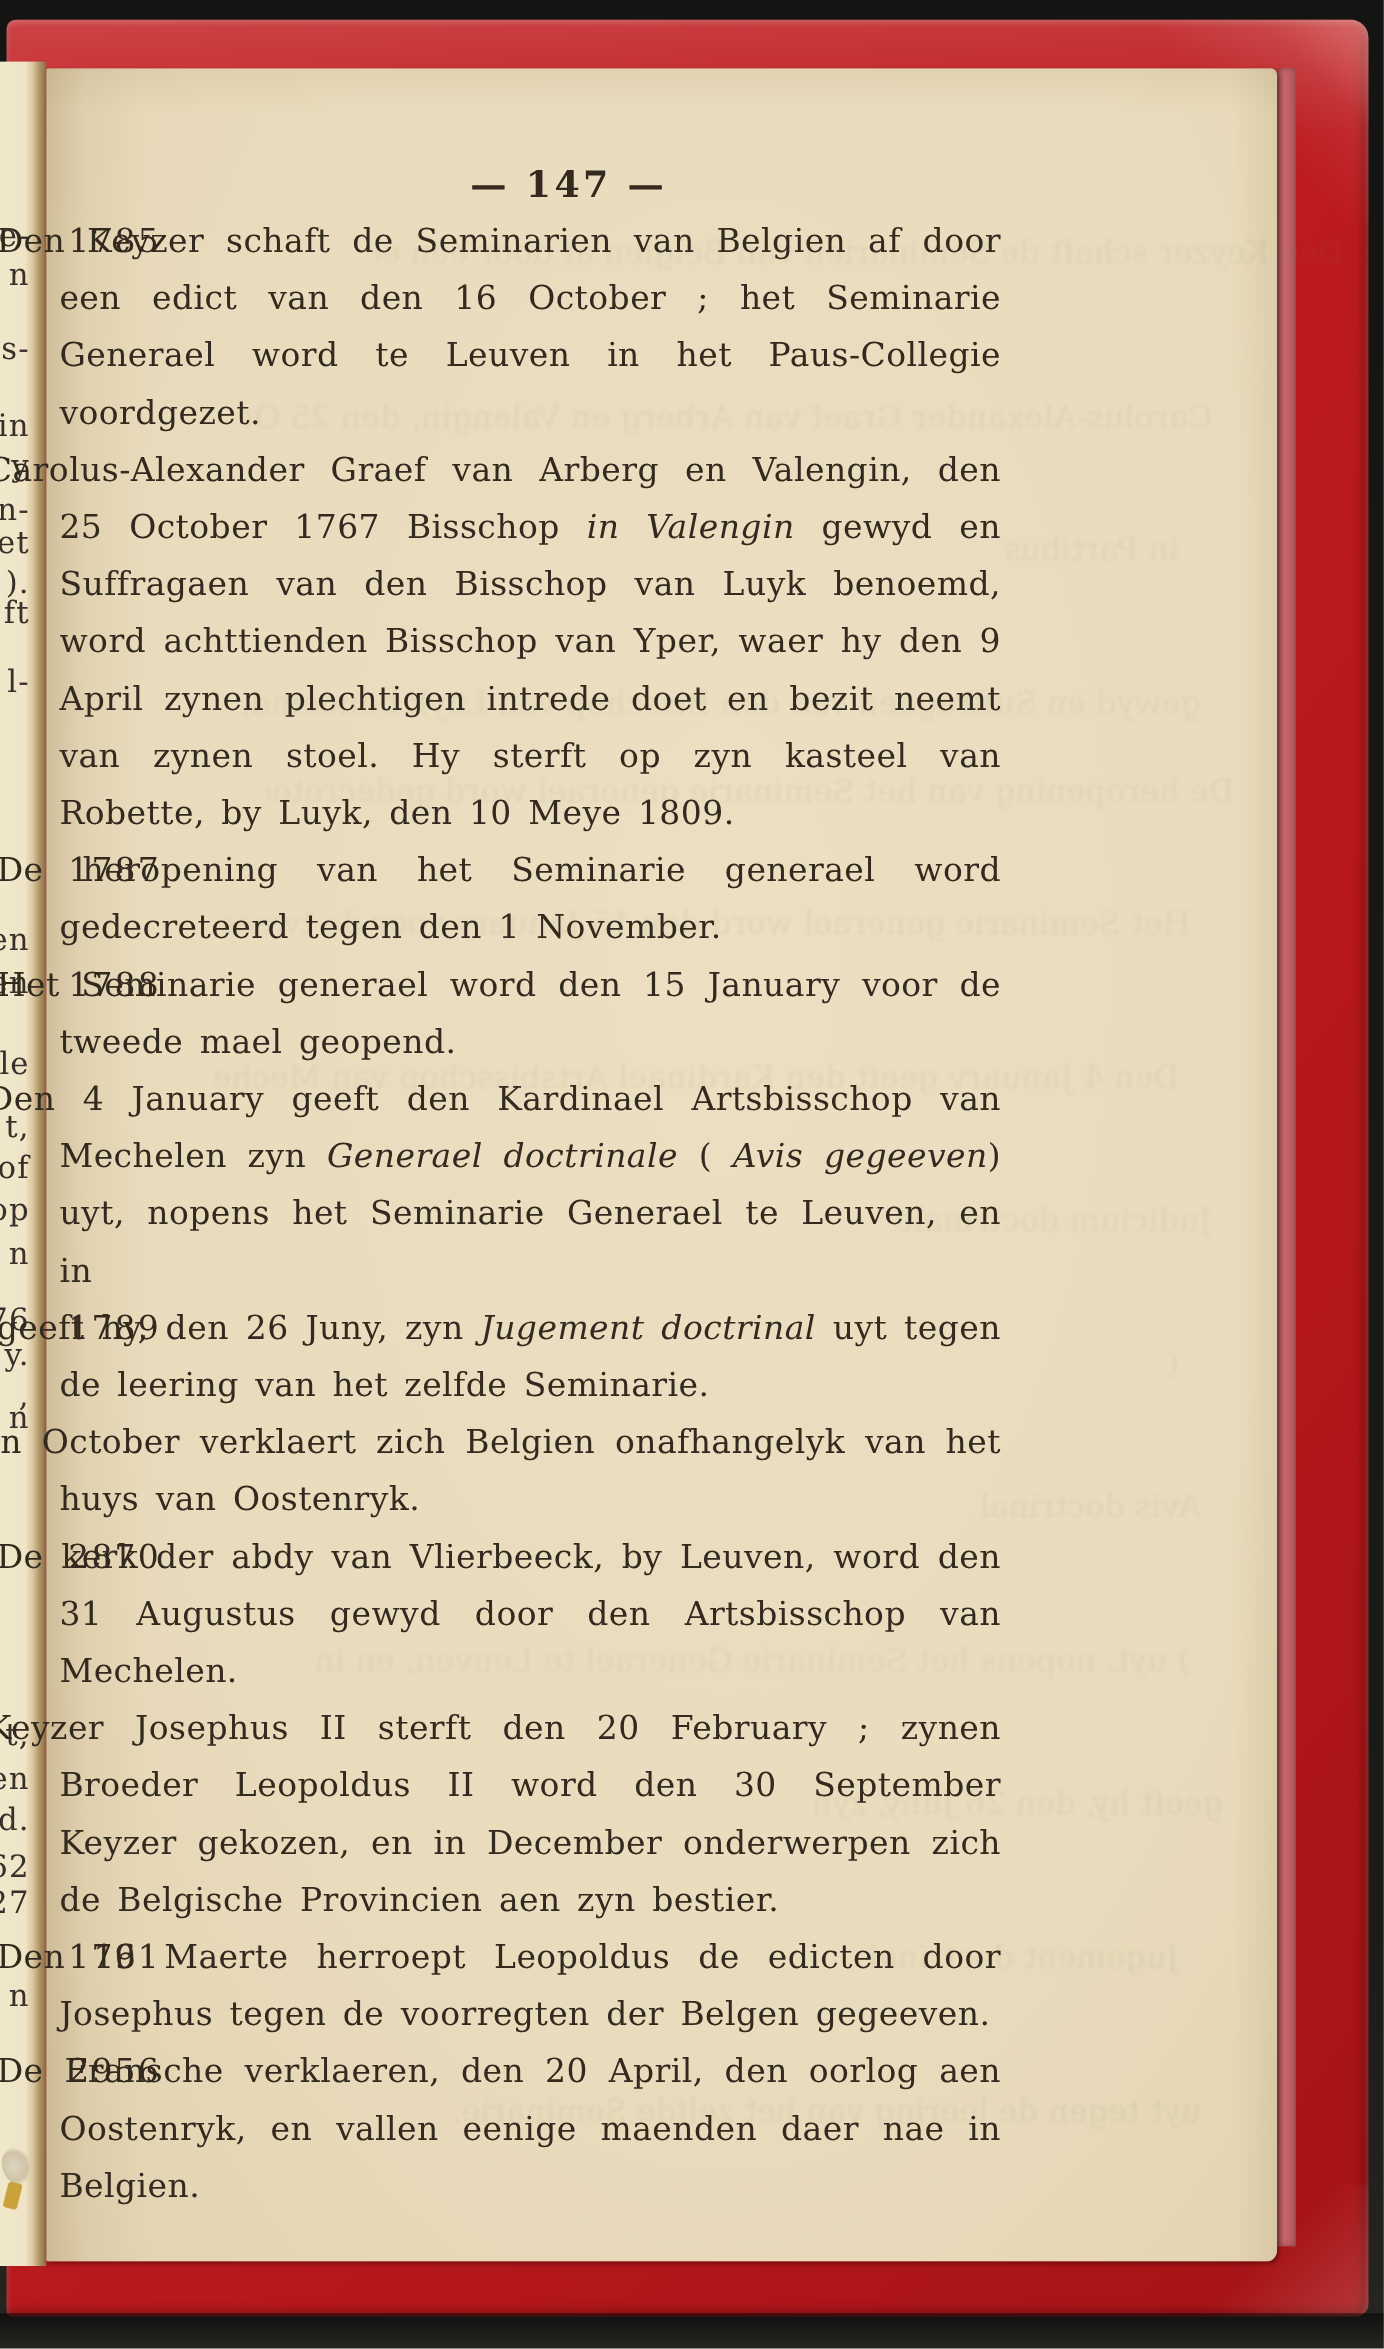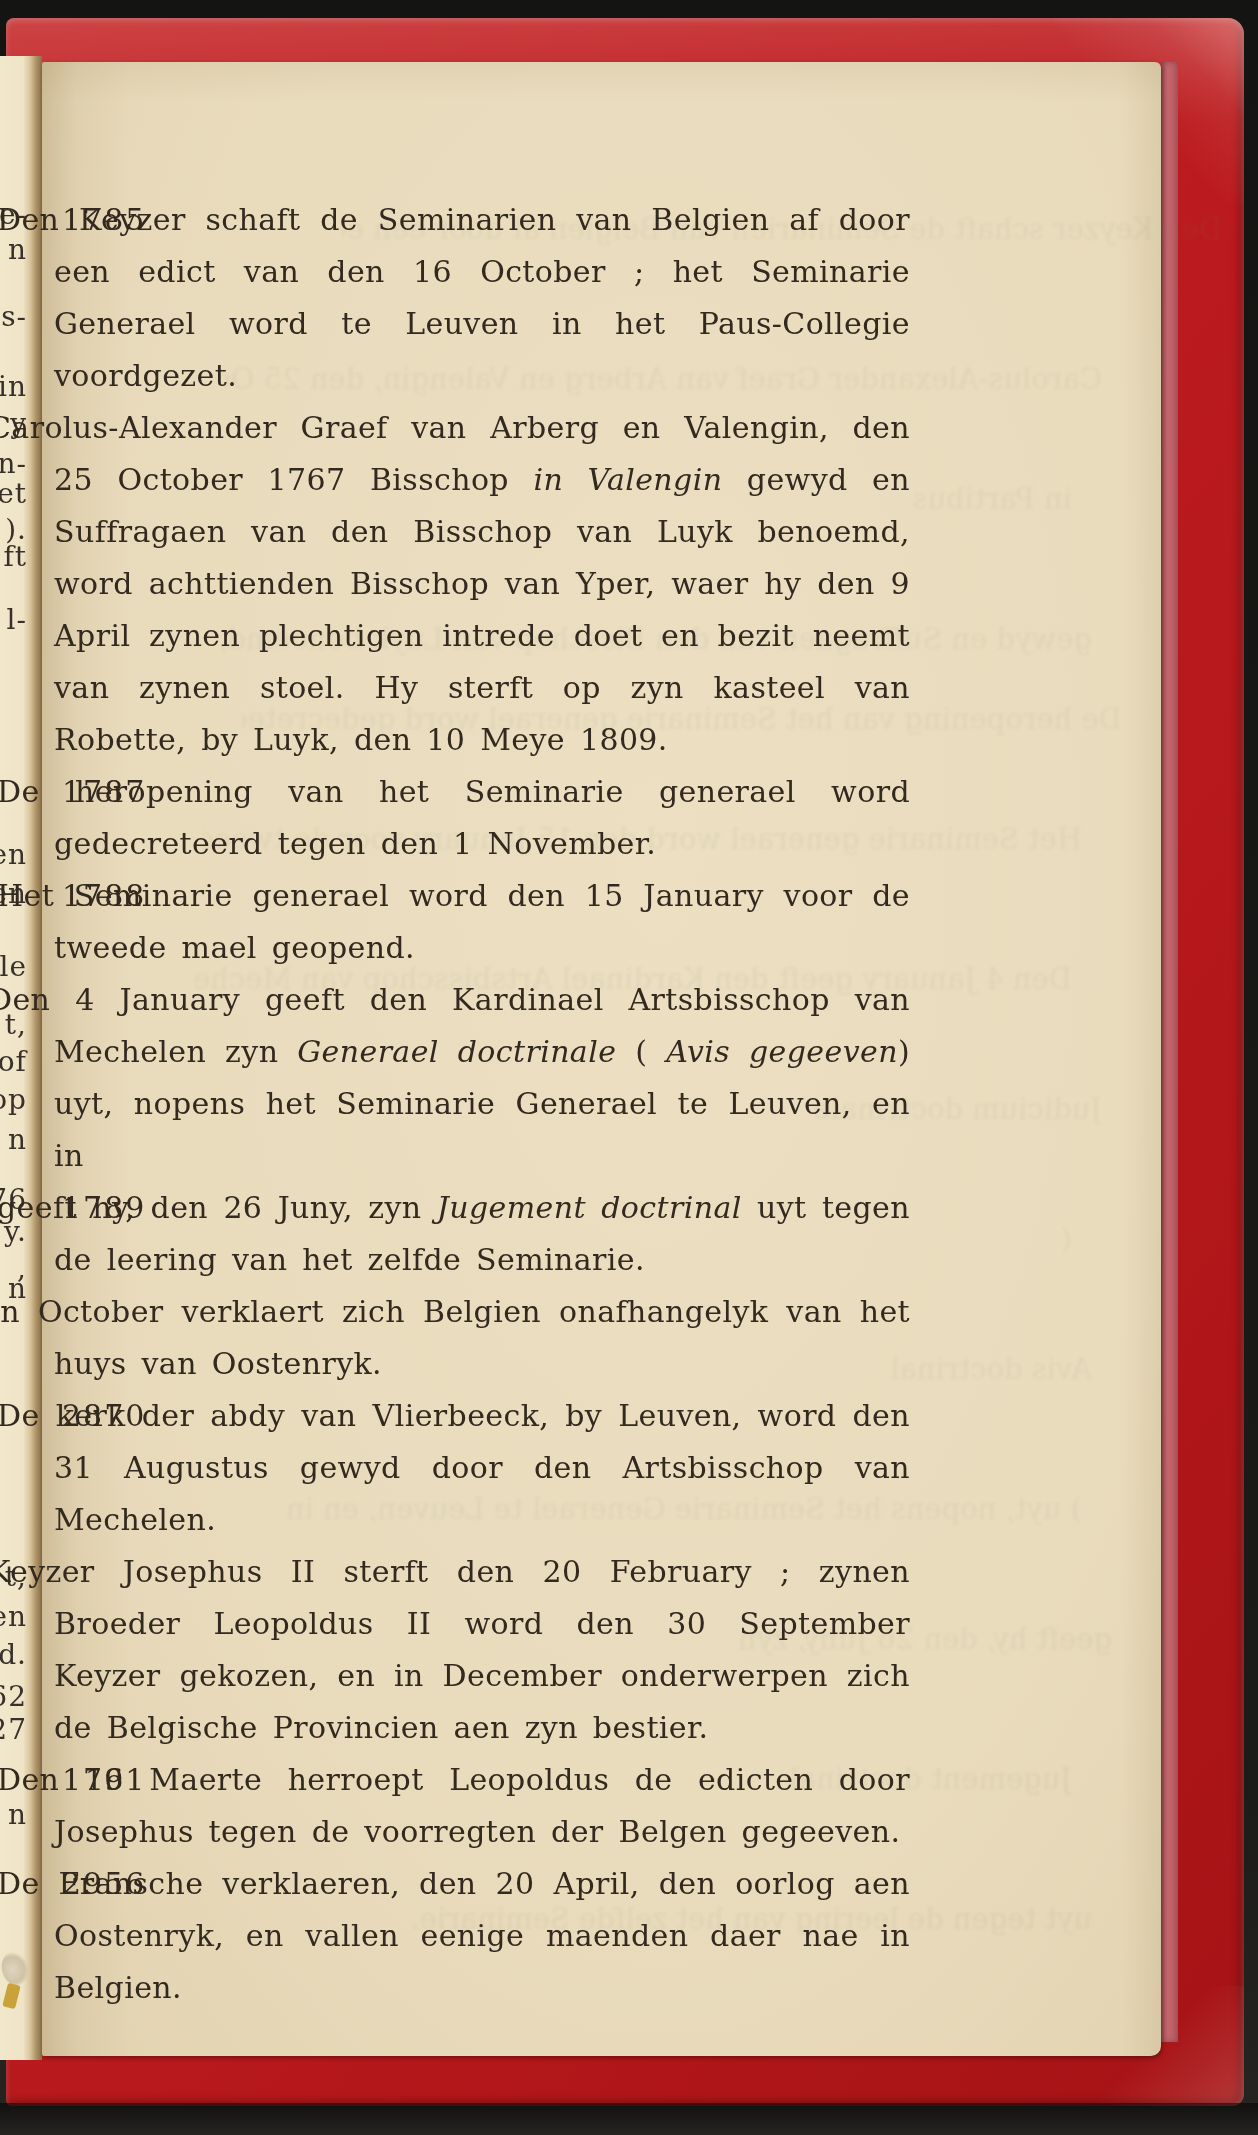--- a/index.html
+++ b/index.html
@@ -151,20 +151,21 @@
       <div class="ghost" style="top: 900px; left: 150px;">Den 4 January geeft den Kardinael Artsbisschop van Mechelen zyn </div>
       <div class="ghost" style="top: 1030px; left: 180px;">Judicium doctrinale</div>
       <div class="ghost" style="top: 1160px; left: 150px;"> ( </div>
       <div class="ghost" style="top: 1290px; left: 170px;">Avis doctrinal</div>
       <div class="ghost" style="top: 1430px; left: 160px;">) uyt, nopens het Seminarie Generael te Leuven, en in</div>
       <div class="ghost" style="top: 1560px; left: 190px;">geeft hy, den 26 Juny, zyn </div>
       <div class="ghost" style="top: 1700px; left: 150px;">Jugement doctrinal</div>
       <div class="ghost" style="top: 1840px; left: 170px;"> uyt tegen de leering van het zelfde Seminarie.</div>
     </div>
   <div class="print">
+    <div class="page-num">— 147 —</div>
     <div class="entries" id="entries">
         <div class="entry">
           <span class="year">1785</span>
           <p class="p-main"><span>Den Keyzer schaft de Seminarien van Belgien af door een edict van den 16 October ; het Seminarie Generael word te Leuven in het Paus-Collegie voordgezet.</span></p>
           <p class="p-sub"><span>Carolus-Alexander Graef van Arberg en Valengin, den 25 October 1767 Bisschop </span><i>in Valengin</i><span> gewyd en Suffragaen van den Bisschop van Luyk benoemd, word achttienden Bisschop van Yper, waer hy den 9 April zynen plechtigen intrede doet en bezit neemt van zynen stoel. Hy sterft op zyn kasteel van Robette, by Luyk, den 10 Meye 1809.</span></p>
         </div>
         <div class="entry">
           <span class="year">1787</span>
           <p class="p-main"><span>De heropening van het Seminarie generael word gedecreteerd tegen den 1 November.</span></p>
         </div>

